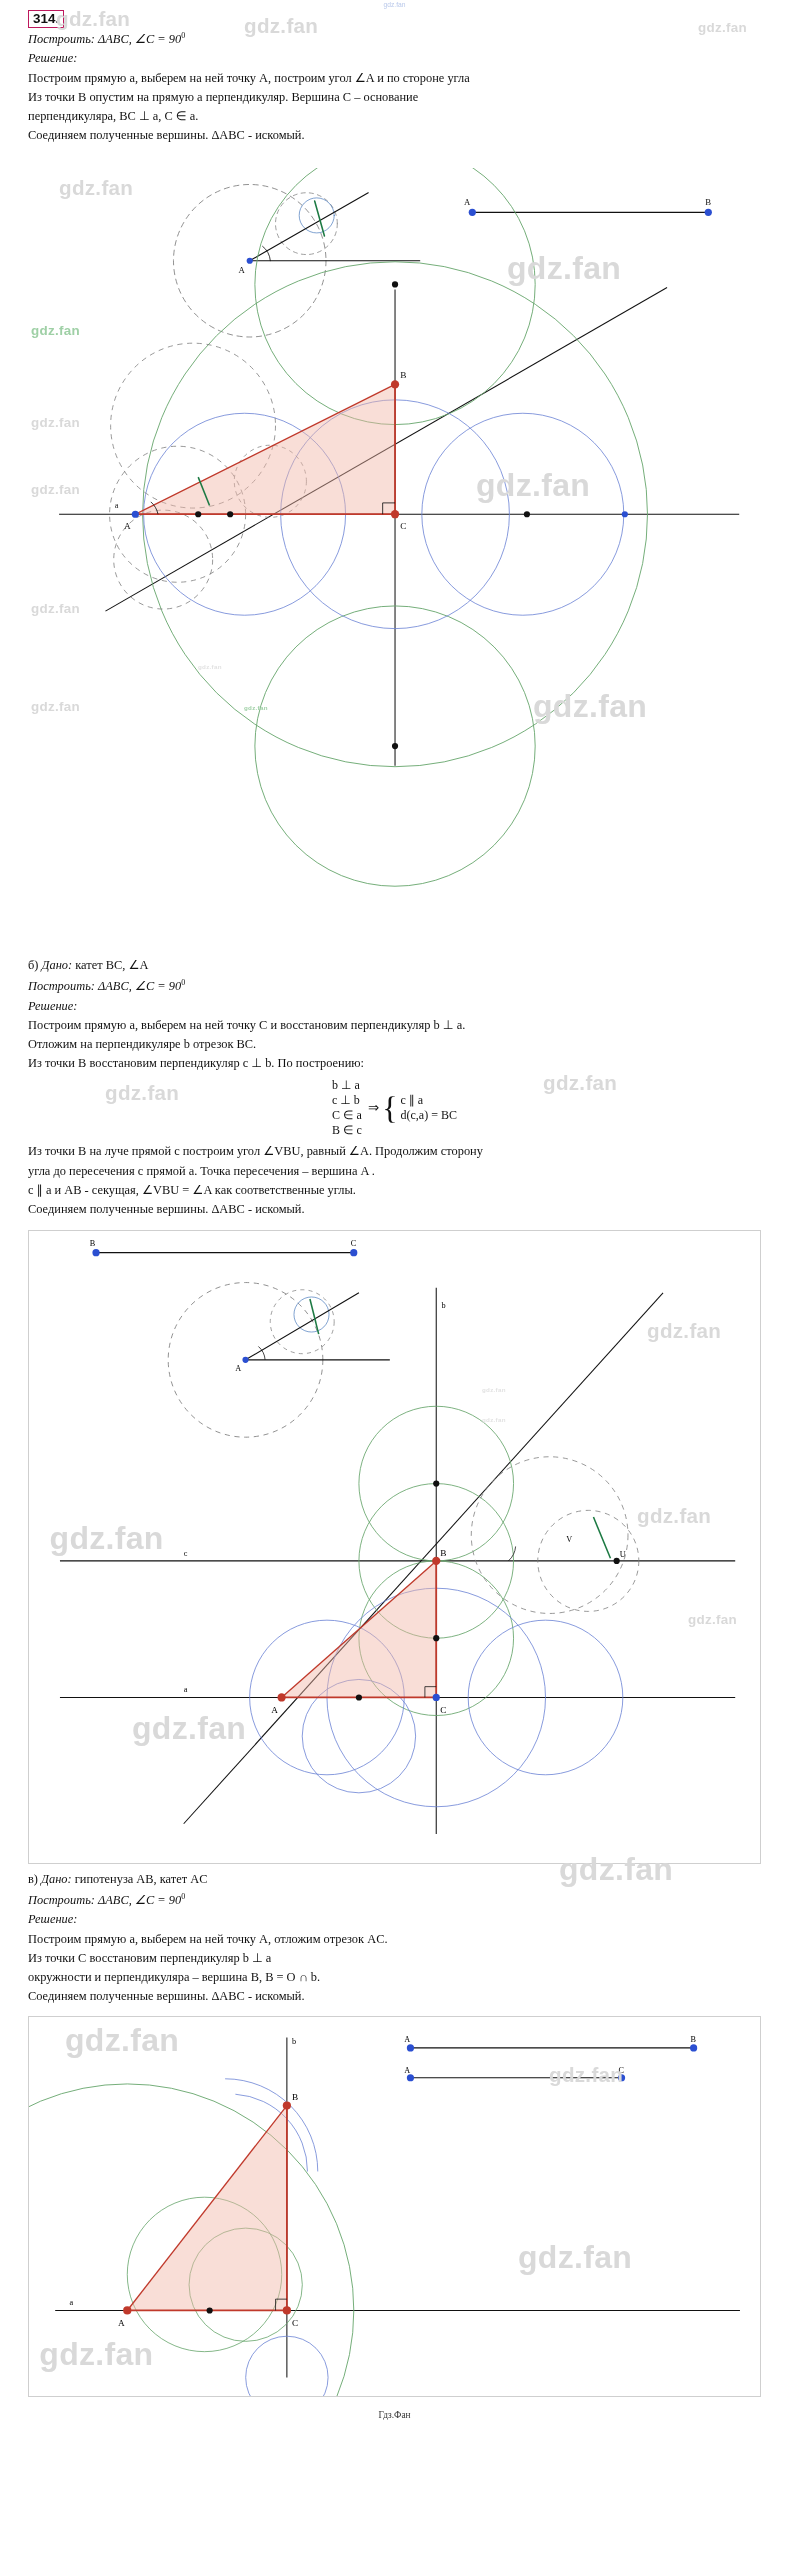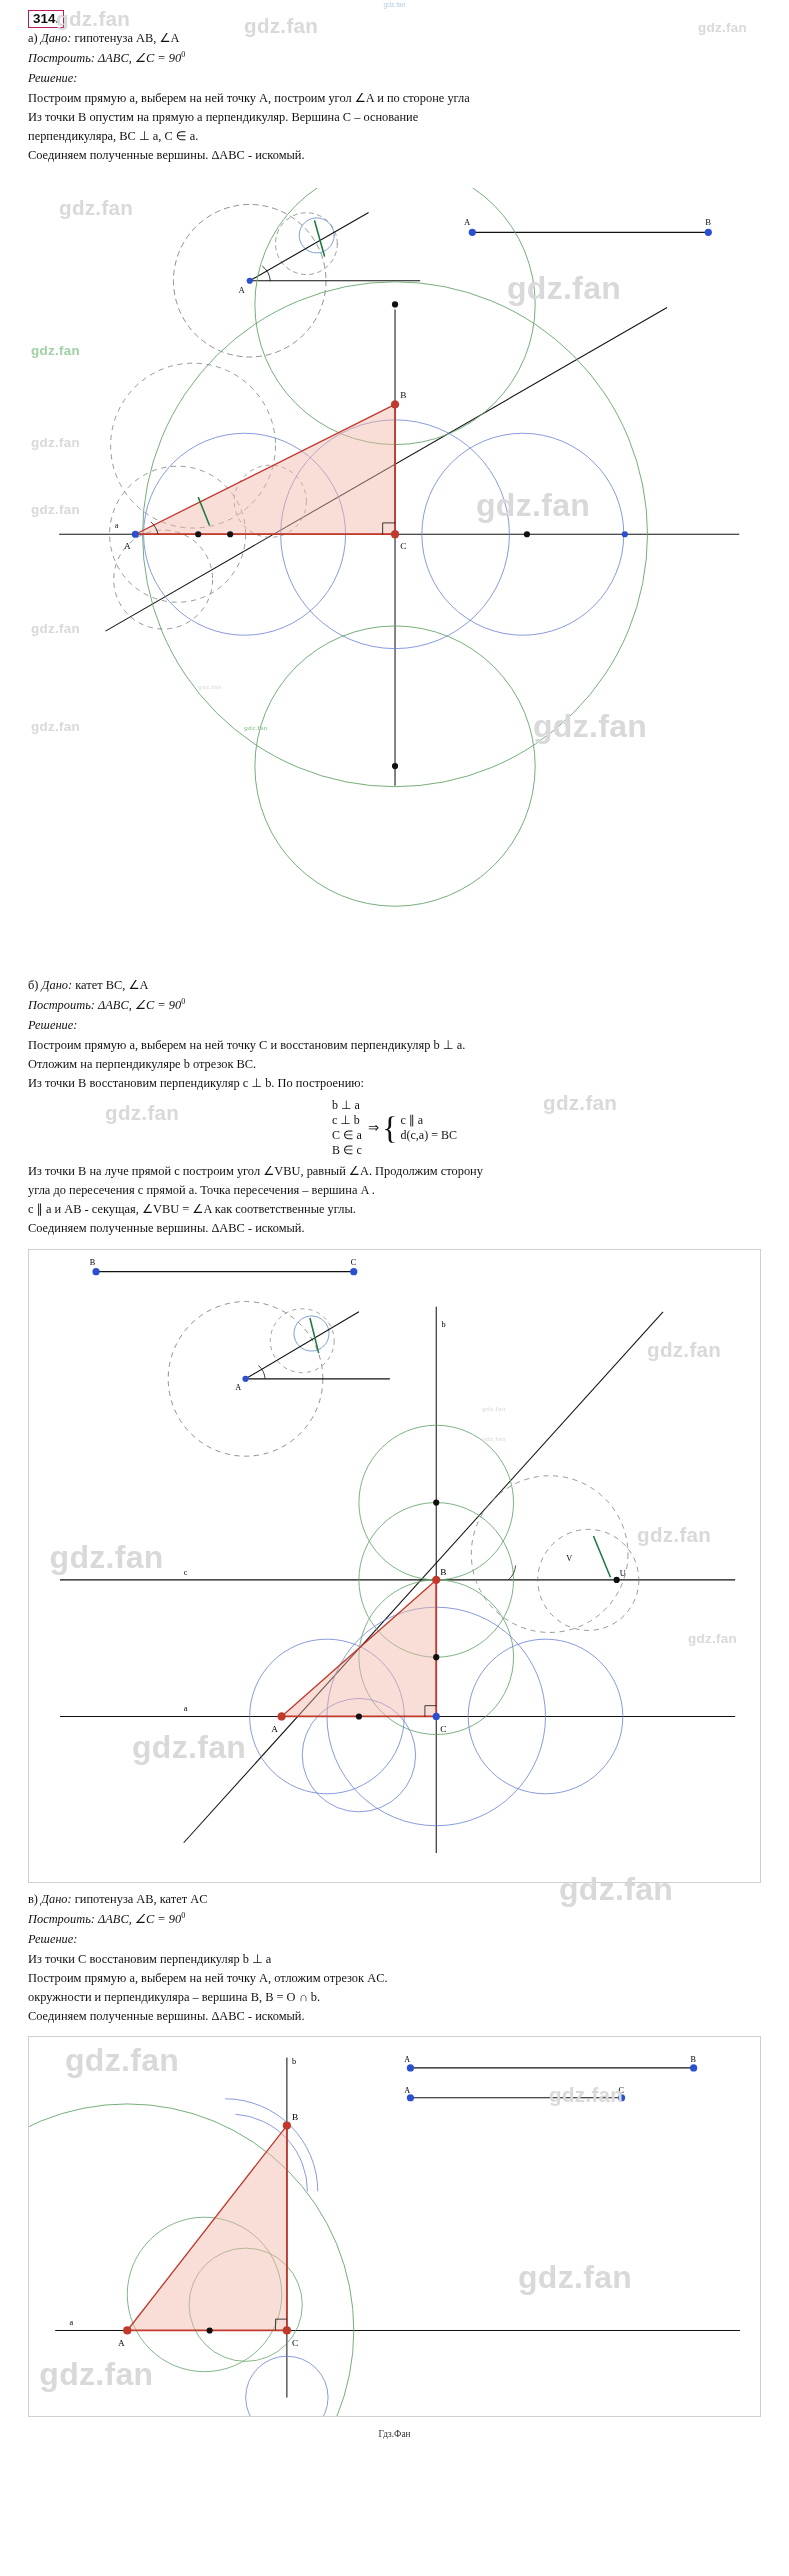--- a/index.html
+++ b/index.html
@@ -105,25 +105,20 @@
   <div class="gdz-top">gdz.fan</div>
 
   <div class="topline">
     <span class="ex-num">314.</span>
     <span class="wm md" style="left:216px; top:14.4px;">gdz.fan</span>
     <span class="wm sm" style="left:670px; top:19.6px;">gdz.fan</span>
     <span class="wm md" style="left:28px; top:7.2px;">gdz.fan</span>
   </div>
 
   <div>
-    <div class="txt blk">
-      <span>а)</span>
-      <i>Дано:</i>
-      <span>гипотенуза AB, ∠A</span>
-    </div>
     <div class="txt blk">
       <i>Построить:</i>
       <i>ΔABC, ∠C = 90</i><span class="sup">0</span>
     </div>
     <div class="txt blk"><i>Решение:</i></div>
     <div class="txt">Построим прямую a, выберем на ней точку A, построим угол ∠A и по стороне угла</div>
     <div class="txt">Из точки B опустим на прямую a перпендикуляр. Вершина C – основание</div>
     <div class="txt">перпендикуляра, BC ⊥ a, C ∈ a.</div>
     <div class="txt">Соединяем полученные вершины. ΔABC - искомый.</div>
   </div>
@@ -349,22 +344,22 @@
     <div class="txt blk">
       <span>в)</span>
       <i>Дано:</i>
       <span>гипотенуза AB, катет AC</span>
     </div>
     <div class="txt blk">
       <i>Построить:</i>
       <i>ΔABC, ∠C = 90</i><span class="sup">0</span>
     </div>
     <div class="txt blk"><i>Решение:</i></div>
+    <div class="txt">Построим прямую a, выберем на ней точку A, отложим отрезок AC.</div>
     <div class="txt">Из точки C восстановим перпендикуляр b ⊥ a</div>
-    <div class="txt">Построим прямую a, выберем на ней точку A, отложим отрезок AC.</div>
     <div class="txt">окружности и перпендикуляра – вершина B, B = O ∩ b.</div>
     <div class="txt">Соединяем полученные вершины. ΔABC - искомый.</div>
   </div>
 
   <div class="fig" style="height:381px; margin-top:10.3px;">
     <svg viewBox="0 0 1420 740" width="732" height="381">
 
       <line x1="740" y1="60" x2="1290" y2="60" stroke="#111" stroke-width="2.2"></line>
       <circle cx="740" cy="60" r="7" fill="#2b4fd1"></circle>
       <circle cx="1290" cy="60" r="7" fill="#2b4fd1"></circle>

